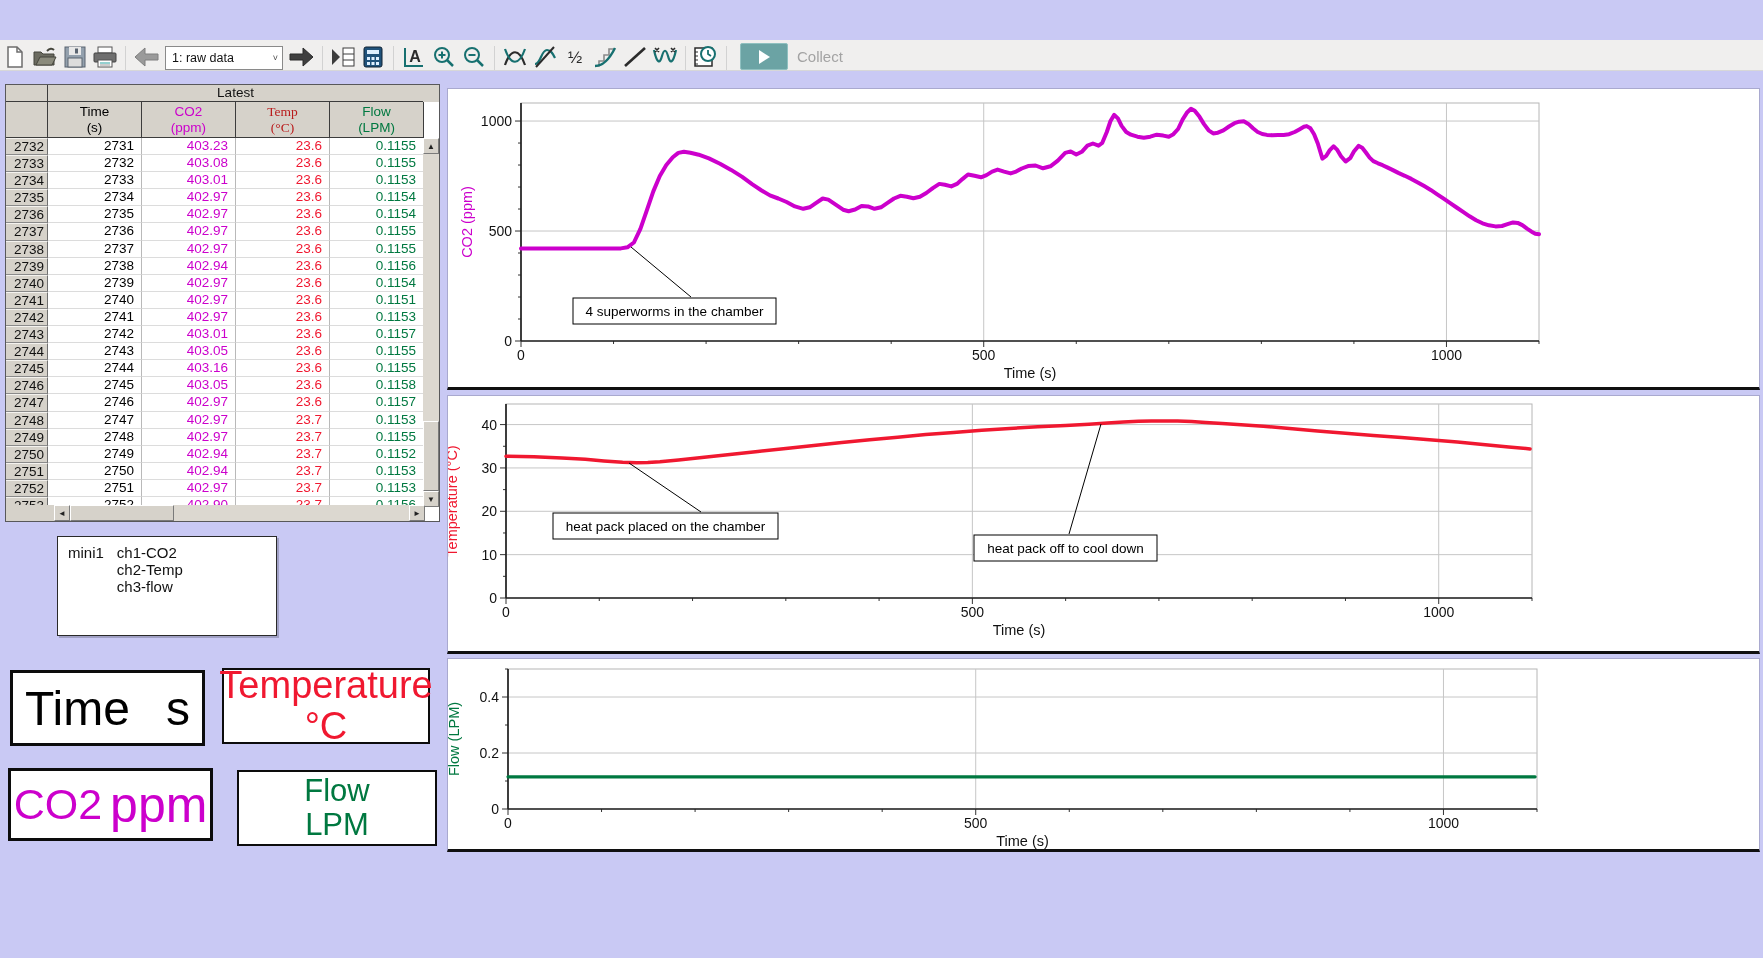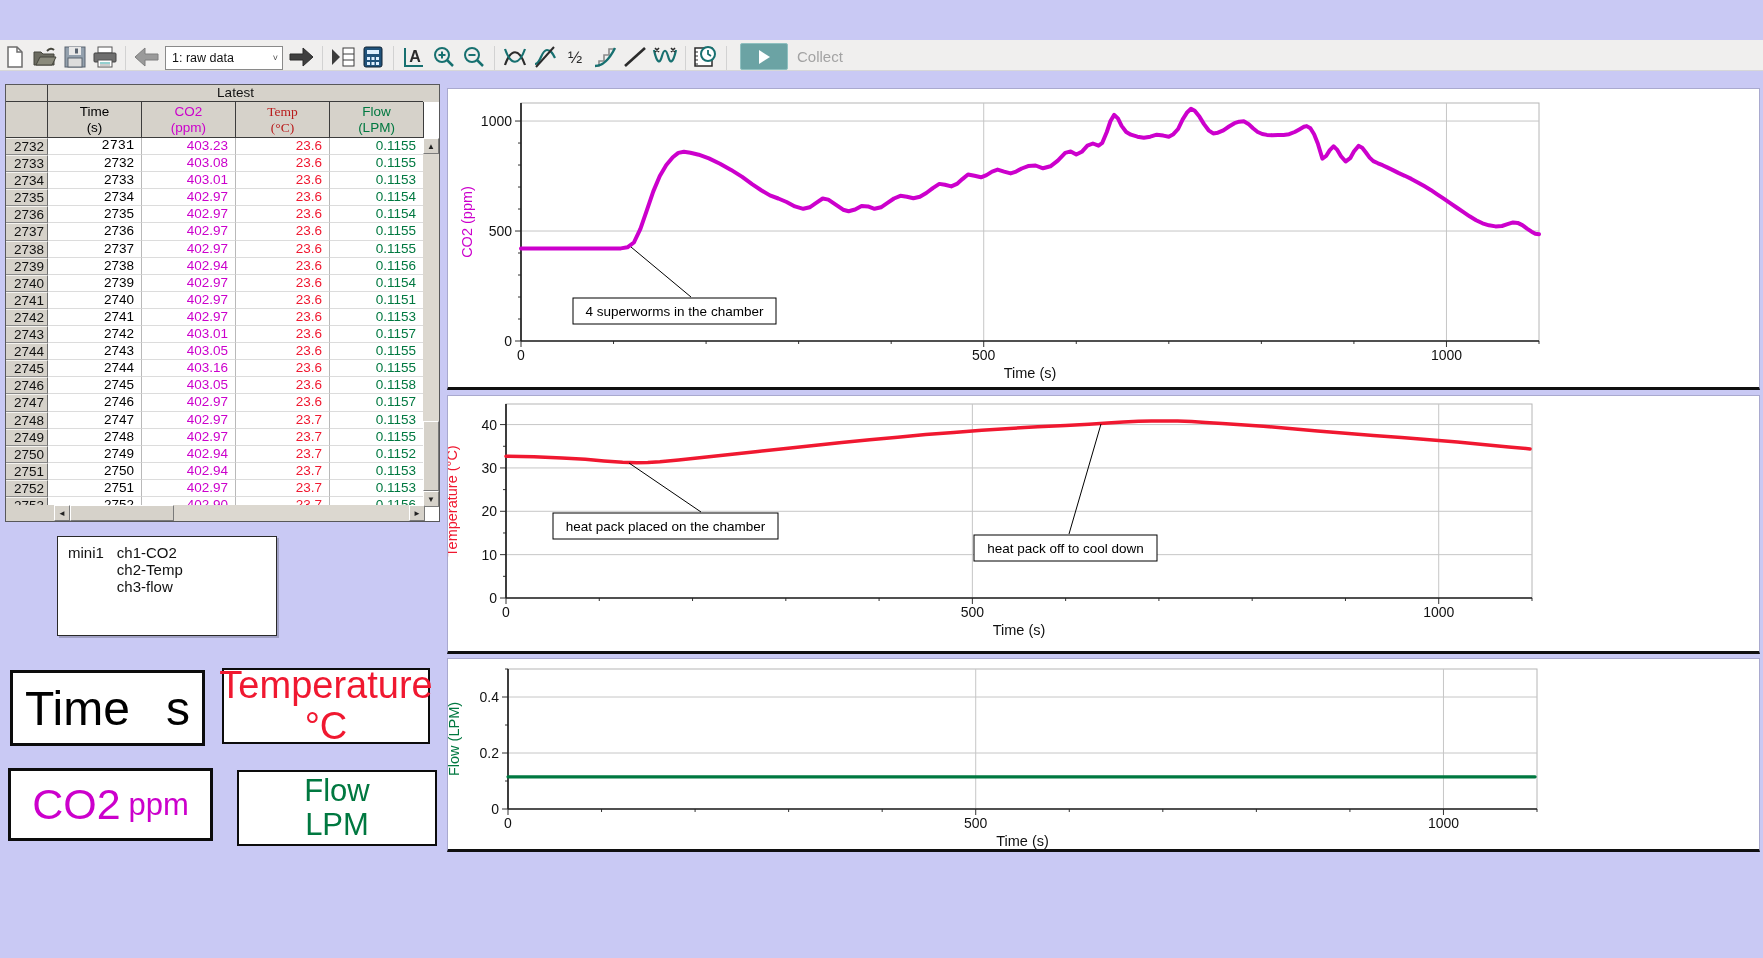--- a/index.html
+++ b/index.html
@@ -60,21 +60,21 @@
   .notes-box .dev{margin-right:13px;}
   .bigbox{position:absolute;background:#fff;border:3px solid #0c0c0c;box-sizing:border-box;display:flex;
           align-items:center;justify-content:center;}
   #time-box{left:10px;top:670px;width:195px;height:76px;}
   #time-box .t1{font-size:48px;color:#000;letter-spacing:0px;}
   #time-box .t2{font-size:48px;color:#000;margin-left:36px;}
   #temp-box{left:222px;top:668px;width:208px;height:76px;border-width:2px;flex-direction:column;line-height:1.08;}
   #temp-box span{font-size:38px;color:#f01830;}
   #co2-box{left:8px;top:768px;width:205px;height:73px;}
   #co2-box .t1{font-size:43px;color:#cc00cc;}
-  #co2-box .t2{font-size:31px;color:#cc00cc;margin-left:8px;}
+  #co2-box .t2{font-size:50px;color:#cc00cc;margin-left:8px;}
   #flow-box{left:237px;top:770px;width:200px;height:76px;border-width:2px;flex-direction:column;line-height:1.1;}
   #flow-box span{font-size:31px;color:#007840;}
   
   .panel{position:absolute;left:447px;width:1311px;background:#fff;border:1px solid #a9a9cf;
          border-bottom:3px solid #101010;box-sizing:content-box;}
   #co2-panel{top:88px;height:298px;}
   #temp-panel{top:395px;height:255px;}
   #flow-panel{top:658px;height:190px;}
   .panel svg{position:absolute;left:0;top:0;font-family:inherit;}
 </style>
@@ -251,21 +251,21 @@
         </div>
       <div class="t-hcell" style="color:#007840;">
           <span>Flow</span>
           <span>(LPM)</span>
         </div>
     </div>
     <div class="t-body">
 
     <div class="d-row">
         <div class="rowno">2732</div>
-        <div class="dcell" style="color: rgb(0, 0, 0); font-family: Liberation Mono, monospace;">2731</div>
+        <div class="dcell" style="color: rgb(0, 0, 0);">2731</div>
         <div class="dcell" style="color: rgb(204, 0, 204);">403.23</div>
         <div class="dcell" style="color: rgb(240, 24, 48);">23.6</div>
         <div class="dcell" style="color: rgb(0, 120, 64);">0.1155</div>
       </div>
         <div class="d-row">
         <div class="rowno">2733</div>
         <div class="dcell" style="color: rgb(0, 0, 0);">2732</div>
         <div class="dcell" style="color: rgb(204, 0, 204);">403.08</div>
         <div class="dcell" style="color: rgb(240, 24, 48);">23.6</div>
         <div class="dcell" style="color: rgb(0, 120, 64);">0.1155</div>

